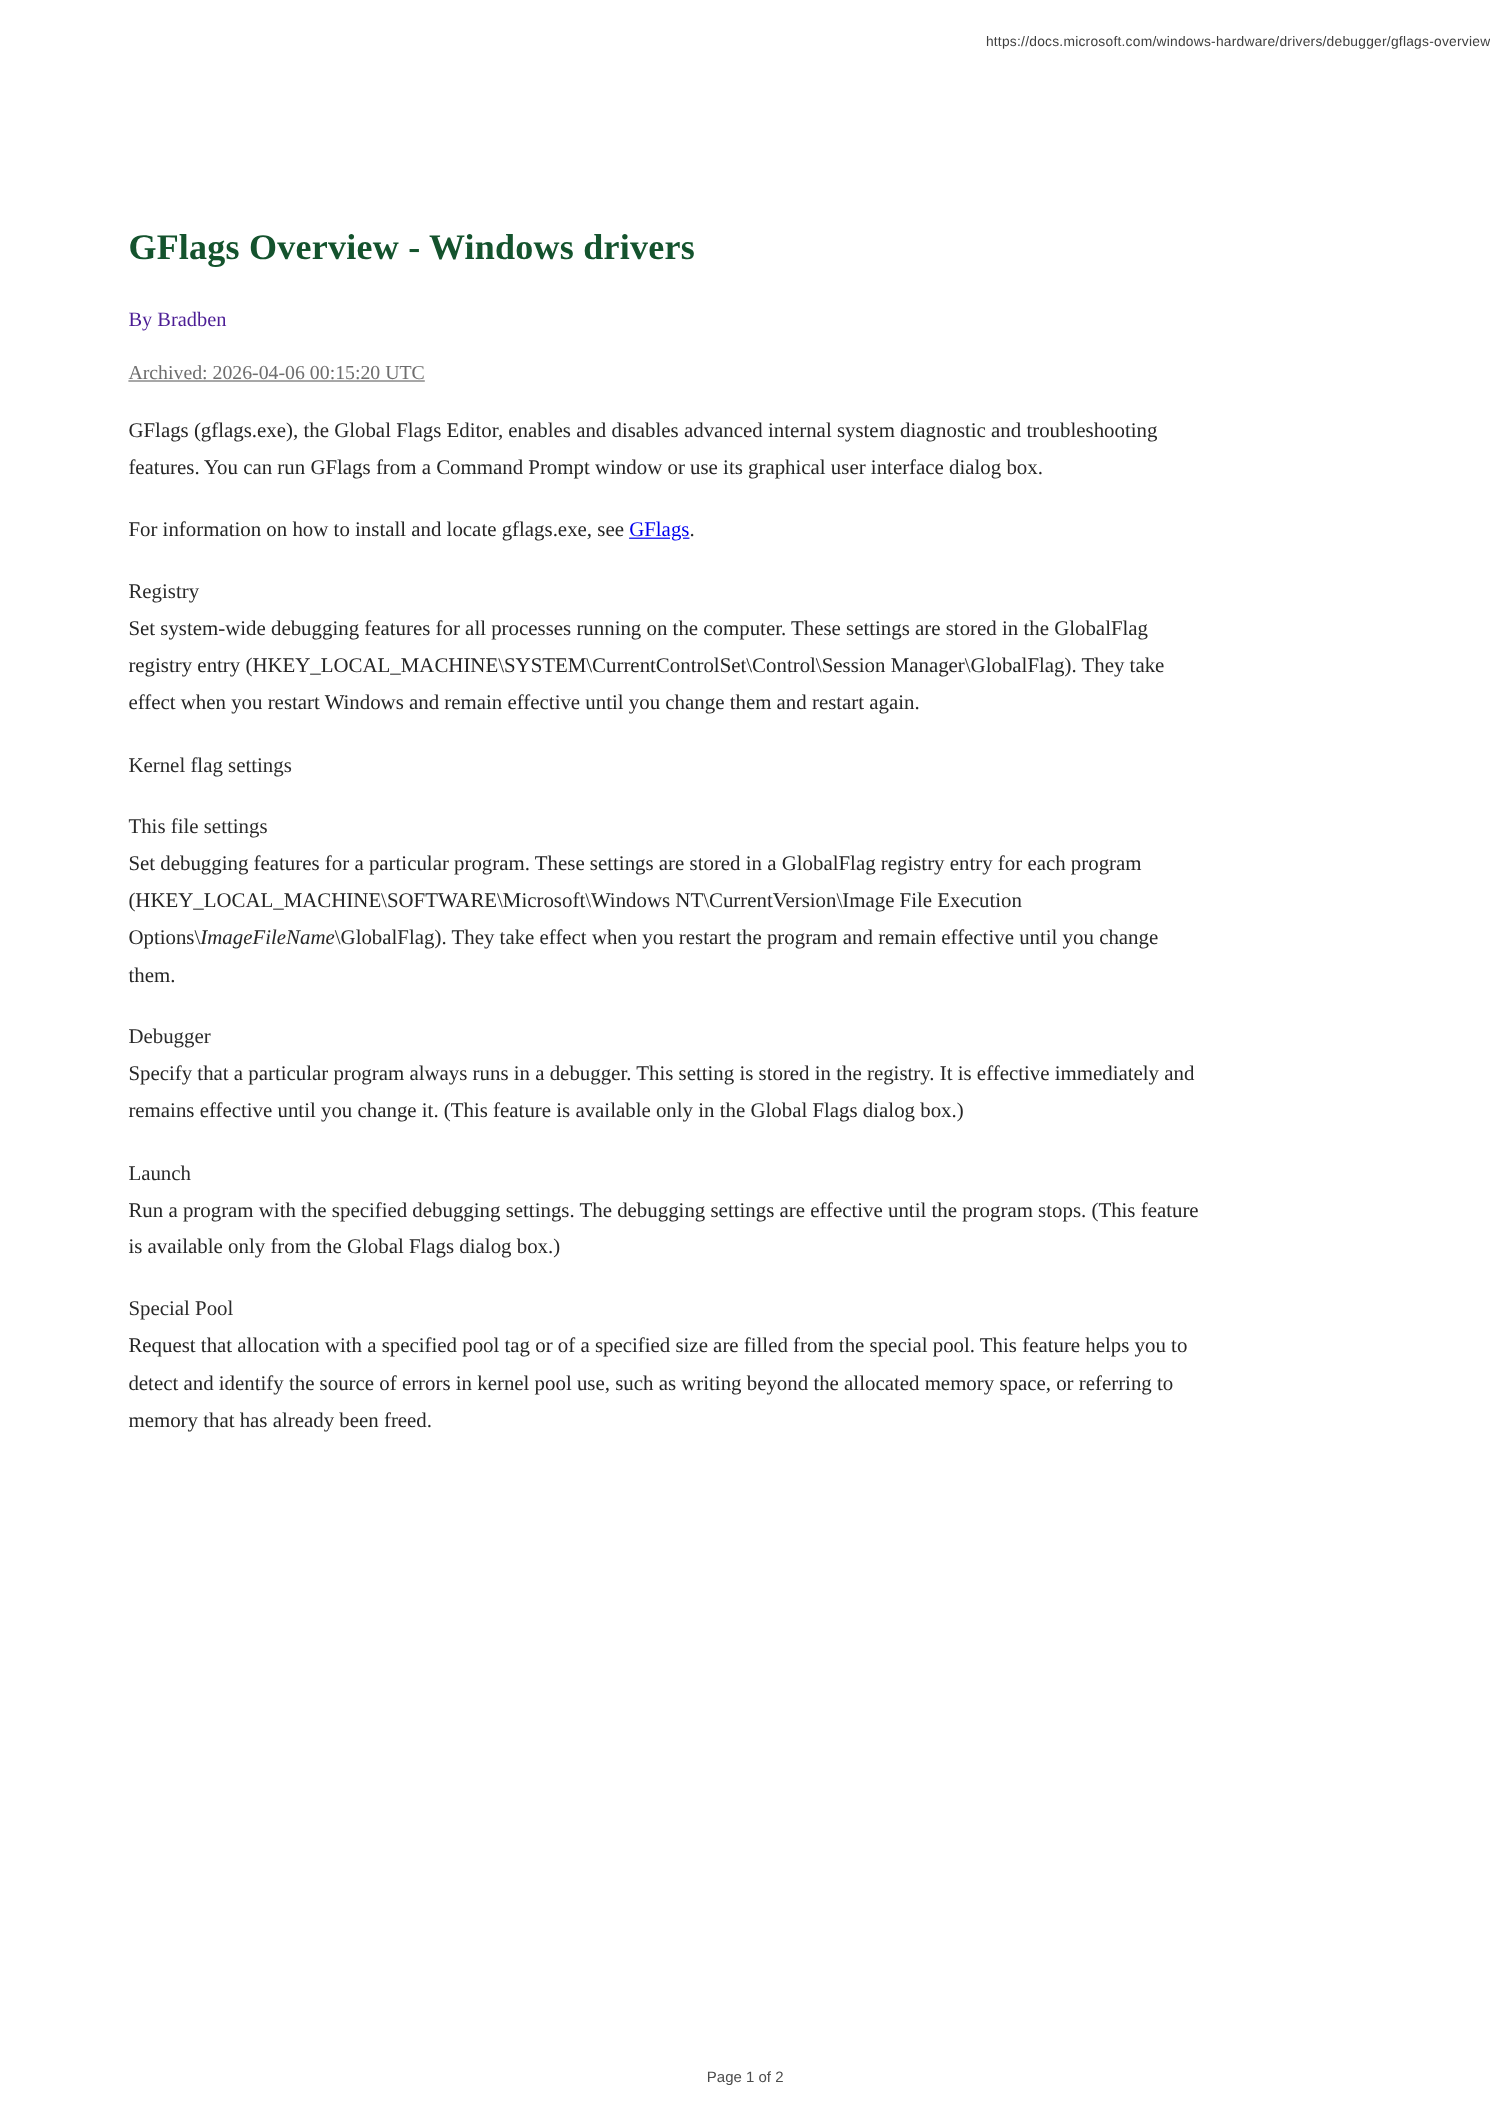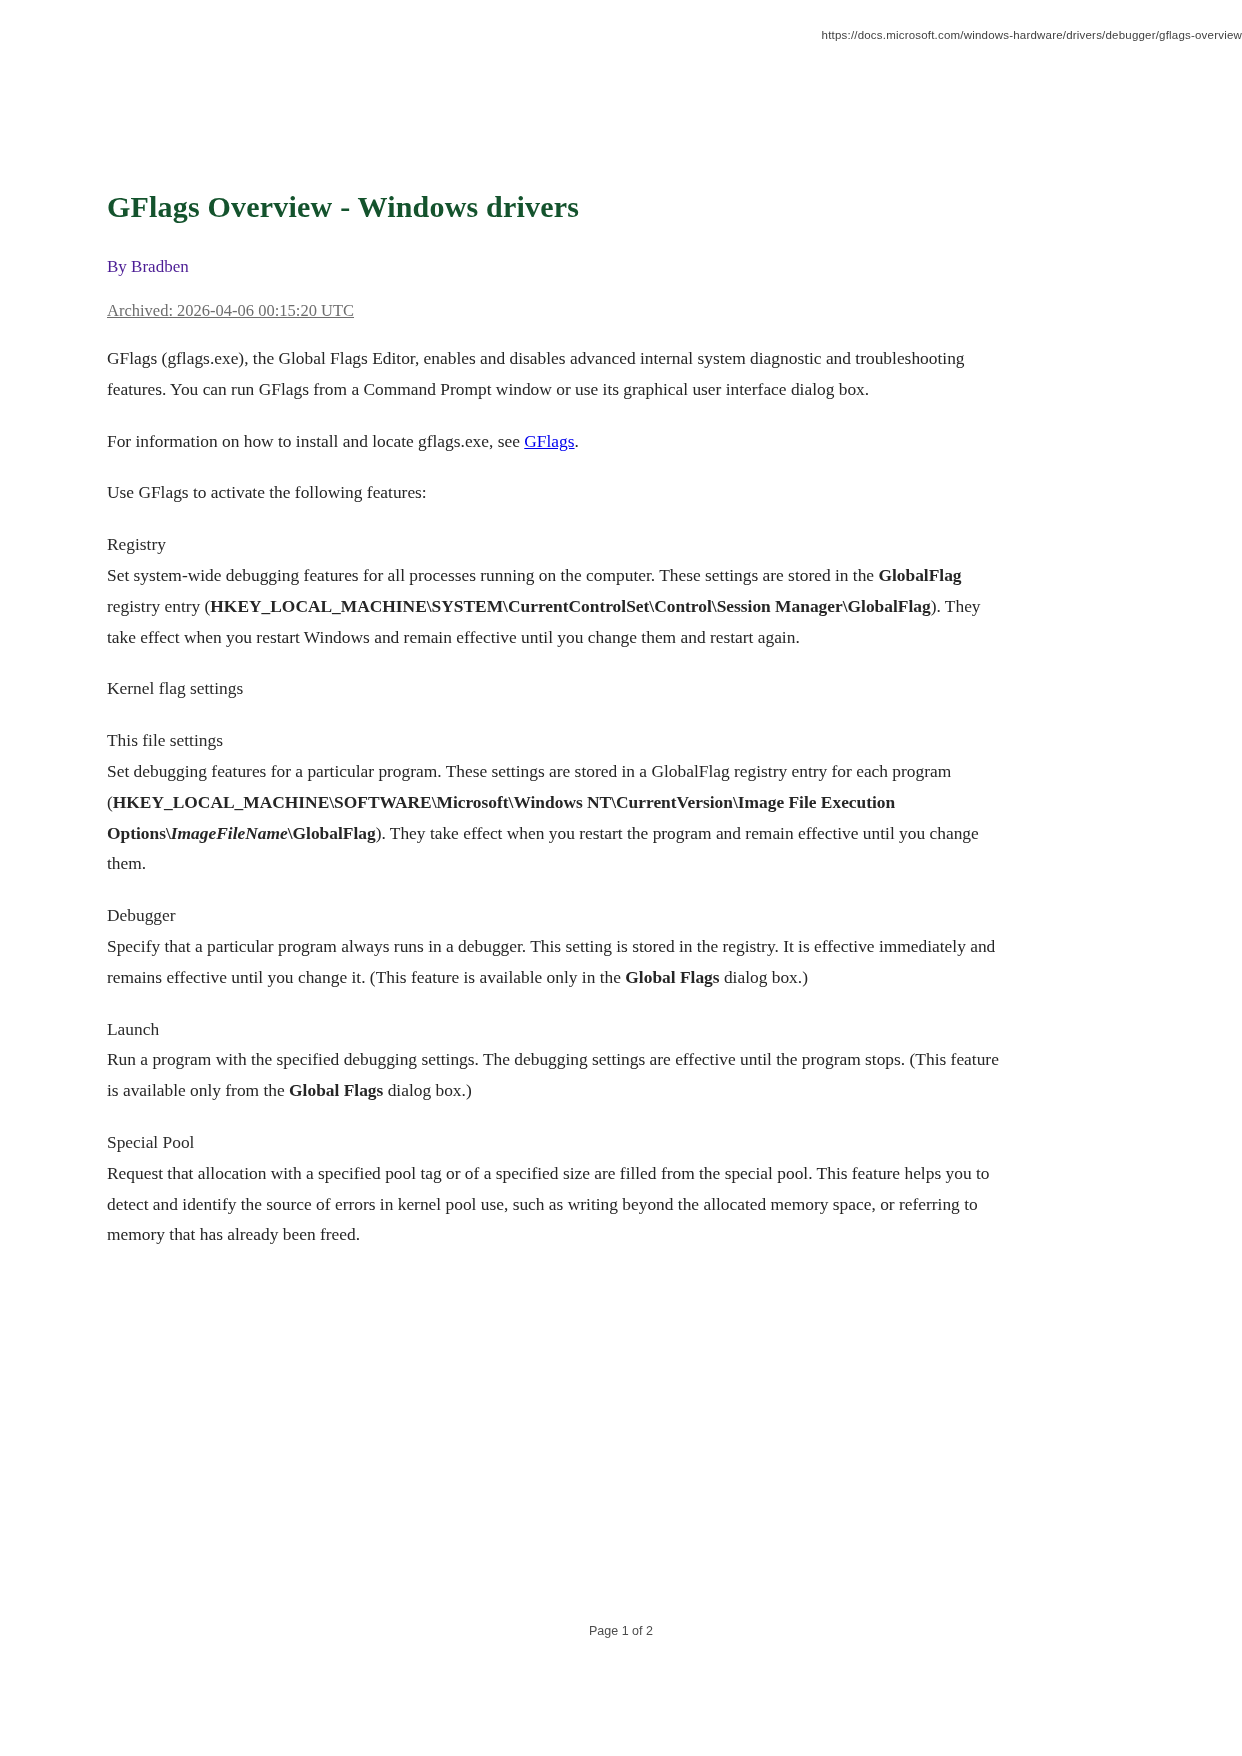--- a/index.html
+++ b/index.html
@@ -68,30 +68,30 @@
     font-size: 17.4px;
     line-height: 30.8px;
     color: #262626;
   }
   .section-heading {
     font-size: 17.4px;
     line-height: 30.8px;
     color: #2b2b2b;
   }
   .section-body { }
-  .run-b { font-weight: 700; margin-top: 41px; }
+  .run-b { font-weight: 400; margin-top: 41px; }
   .run-i { font-style: italic; }
   a.doc-link {
     color: #0000EE;
     text-decoration: underline;
     cursor: pointer;
   }
   .footer {
     position: absolute;
-    top: 1624px;
+    top: 1724px;
     left: 0;
     width: 100%;
     text-align: center;
     font-family: "Liberation Sans", sans-serif;
     font-size: 12.5px;
     color: #4c4c4c;
   }
 </style>
 </head>
 <body>
@@ -105,21 +105,20 @@
     <h1 class="title">GFlags Overview - Windows drivers</h1>
 
     <p class="byline">By Bradben</p>
 
     <p class="archived">Archived: 2026-04-06 00:15:20 UTC</p>
 
     <p class="body-p">GFlags (gflags.exe), the Global Flags Editor, enables and disables advanced internal system diagnostic and troubleshooting features. You can run GFlags from a Command Prompt window or use its graphical user interface dialog box.</p>
 
     <p class="body-p"><span>For information on how to install and locate gflags.exe, see </span><a href="#" class="doc-link">GFlags</a><span>.</span></p>
 
-    <p class="body-p">Use GFlags to activate the following features:</p>
 
     <div>
   <section class="feature-section">
     <div class="section-heading">Registry</div>
     <div class="section-body"><span>Set system-wide debugging features for all processes running on the computer. These settings are stored in the </span><span class="run-b">GlobalFlag</span><span> registry entry (</span><span class="run-b">HKEY_LOCAL_MACHINE\SYSTEM\CurrentControlSet\Control\Session Manager\GlobalFlag</span><span>). They take effect when you restart Windows and remain effective until you change them and restart again.</span></div>
   </section>
 
   <section class="feature-section">
     <div class="section-heading">Kernel flag settings</div>
   </section>

